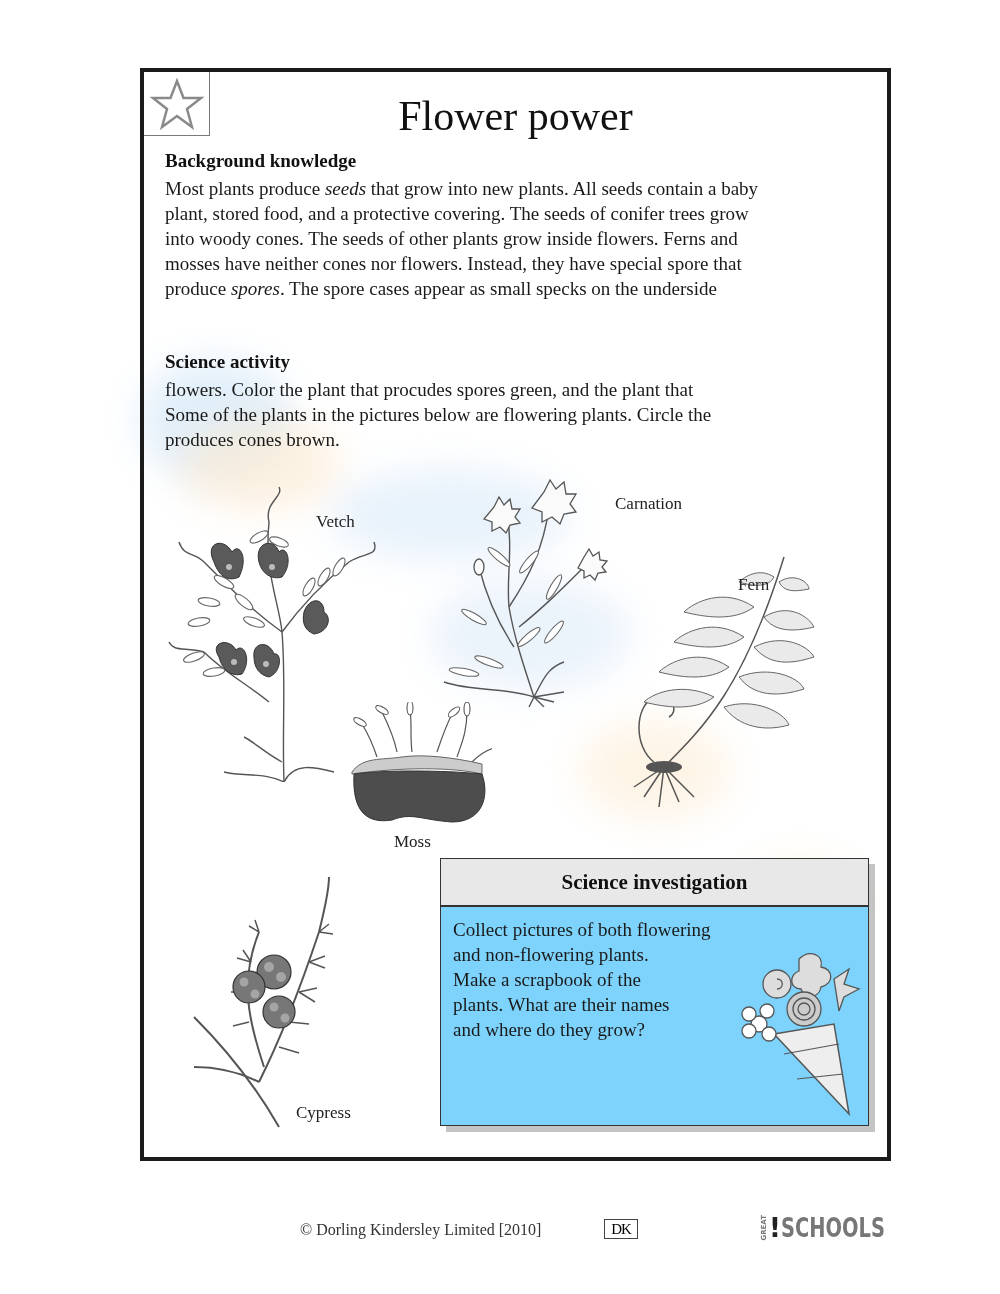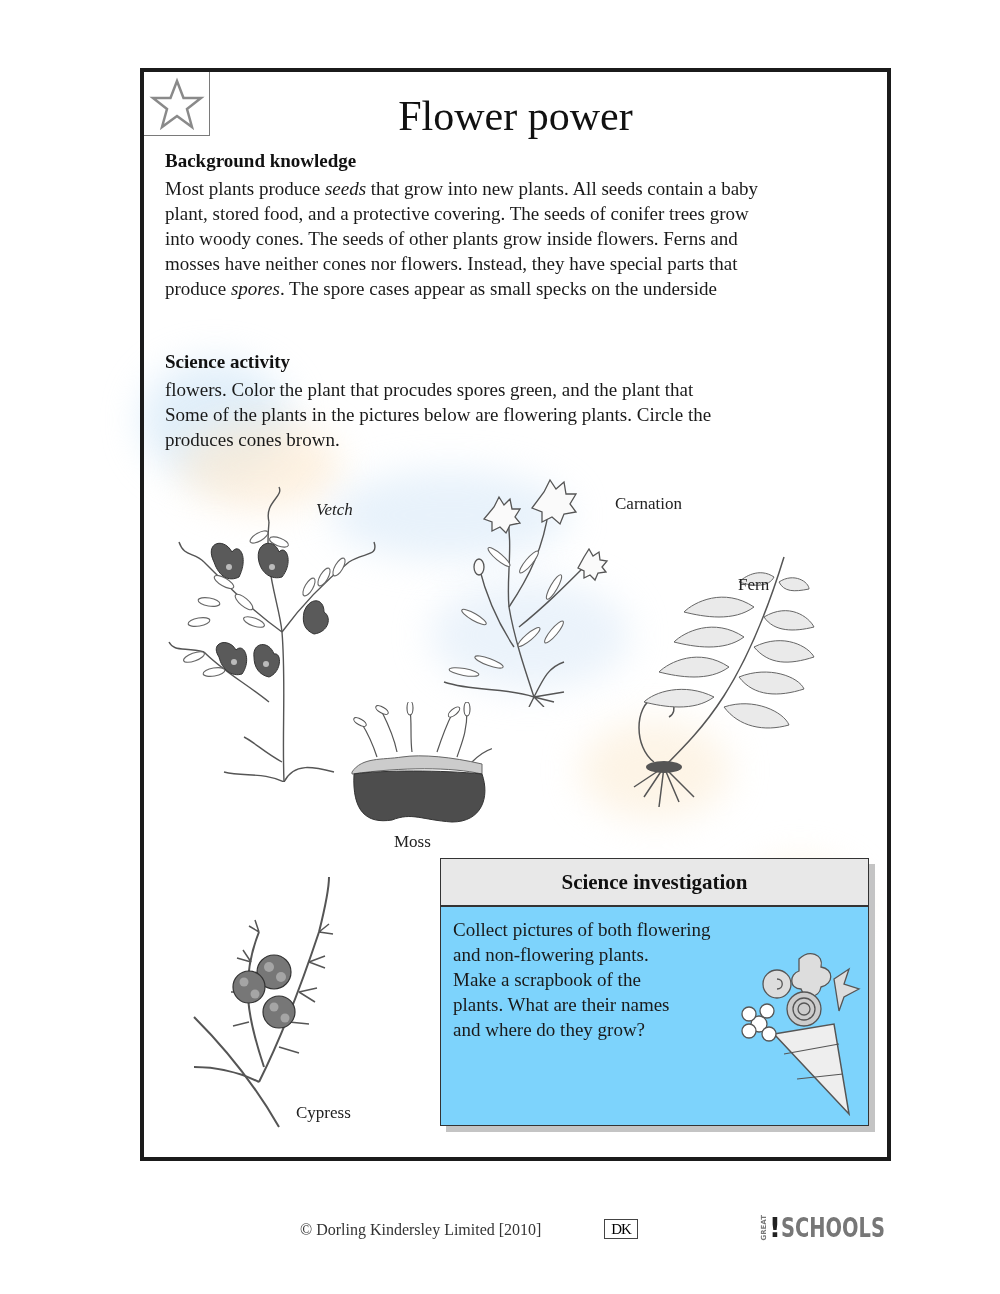--- a/index.html
+++ b/index.html
@@ -100,21 +100,21 @@
     </svg>
   </div>
 
   <div class="title">Flower power</div>
 
   <div class="section-heading" style="top:78px;">Background knowledge</div>
   <div class="para" style="top:104px;">
     <div><span>Most plants produce </span><em>seeds</em><span> that grow into new plants. All seeds contain a baby</span></div>
     <div>plant, stored food, and a protective covering. The seeds of conifer trees grow</div>
     <div>into woody cones. The seeds of other plants grow inside flowers. Ferns and</div>
-    <div>mosses have neither cones nor flowers. Instead, they have special parts that</div>
+    <div>mosses have neither cones nor flowers. Instead, they have special spore that</div>
     <div><span>produce </span><em>spores</em><span>. The spore cases appear as small specks on the underside</span></div>
   </div>
 
   <div class="section-heading" style="top:279px;">Science activity</div>
   <div class="para" style="top:305px;">
     <div>flowers. Color the plant that procudes spores green, and the plant that</div>
     <div>Some of the plants in the pictures below are flowering plants. Circle the</div>
     <div>produces cones brown.</div>
   </div>
 
@@ -149,21 +149,21 @@
       <path d="M55 175 C45 160 65 155 72 168 C80 160 88 178 78 192 C68 195 58 188 55 175Z"></path>
       <path d="M90 175 C88 160 105 158 110 172 C118 170 118 190 105 195 C95 193 90 185 90 175Z"></path>
     </g>
     <g fill="#bbb">
         <circle cx="65" cy="85" r="3"></circle>
         <circle cx="108" cy="85" r="3"></circle>
         <circle cx="70" cy="180" r="3"></circle>
         <circle cx="102" cy="182" r="3"></circle>
       </g>
   </svg>
-  <div class="plant-label" style="left:172px; top:428px;font-style:italic;">Vetch</div>
+  <div class="plant-label" style="left:172px; top:440px;">Vetch</div>
 
   <svg class="plant" style="left:290px; top:395px;" width="190" height="240" viewBox="0 0 190 240">
     <g fill="none" stroke="#555" stroke-width="1.4">
       <path d="M100 230 C90 200 80 170 75 140 C72 110 80 80 72 40"></path>
       <path d="M75 140 C95 110 110 80 115 40"></path>
       <path d="M85 160 C110 140 130 120 155 95"></path>
       <path d="M80 180 C60 150 50 120 45 100"></path>
       <path d="M100 230 C70 220 40 225 10 215"></path>
       <path d="M100 230 C110 210 115 200 130 195"></path>
       <path d="M100 230 L95 240 M100 230 L110 240 M100 230 L120 235 M100 230 L130 225"></path>

